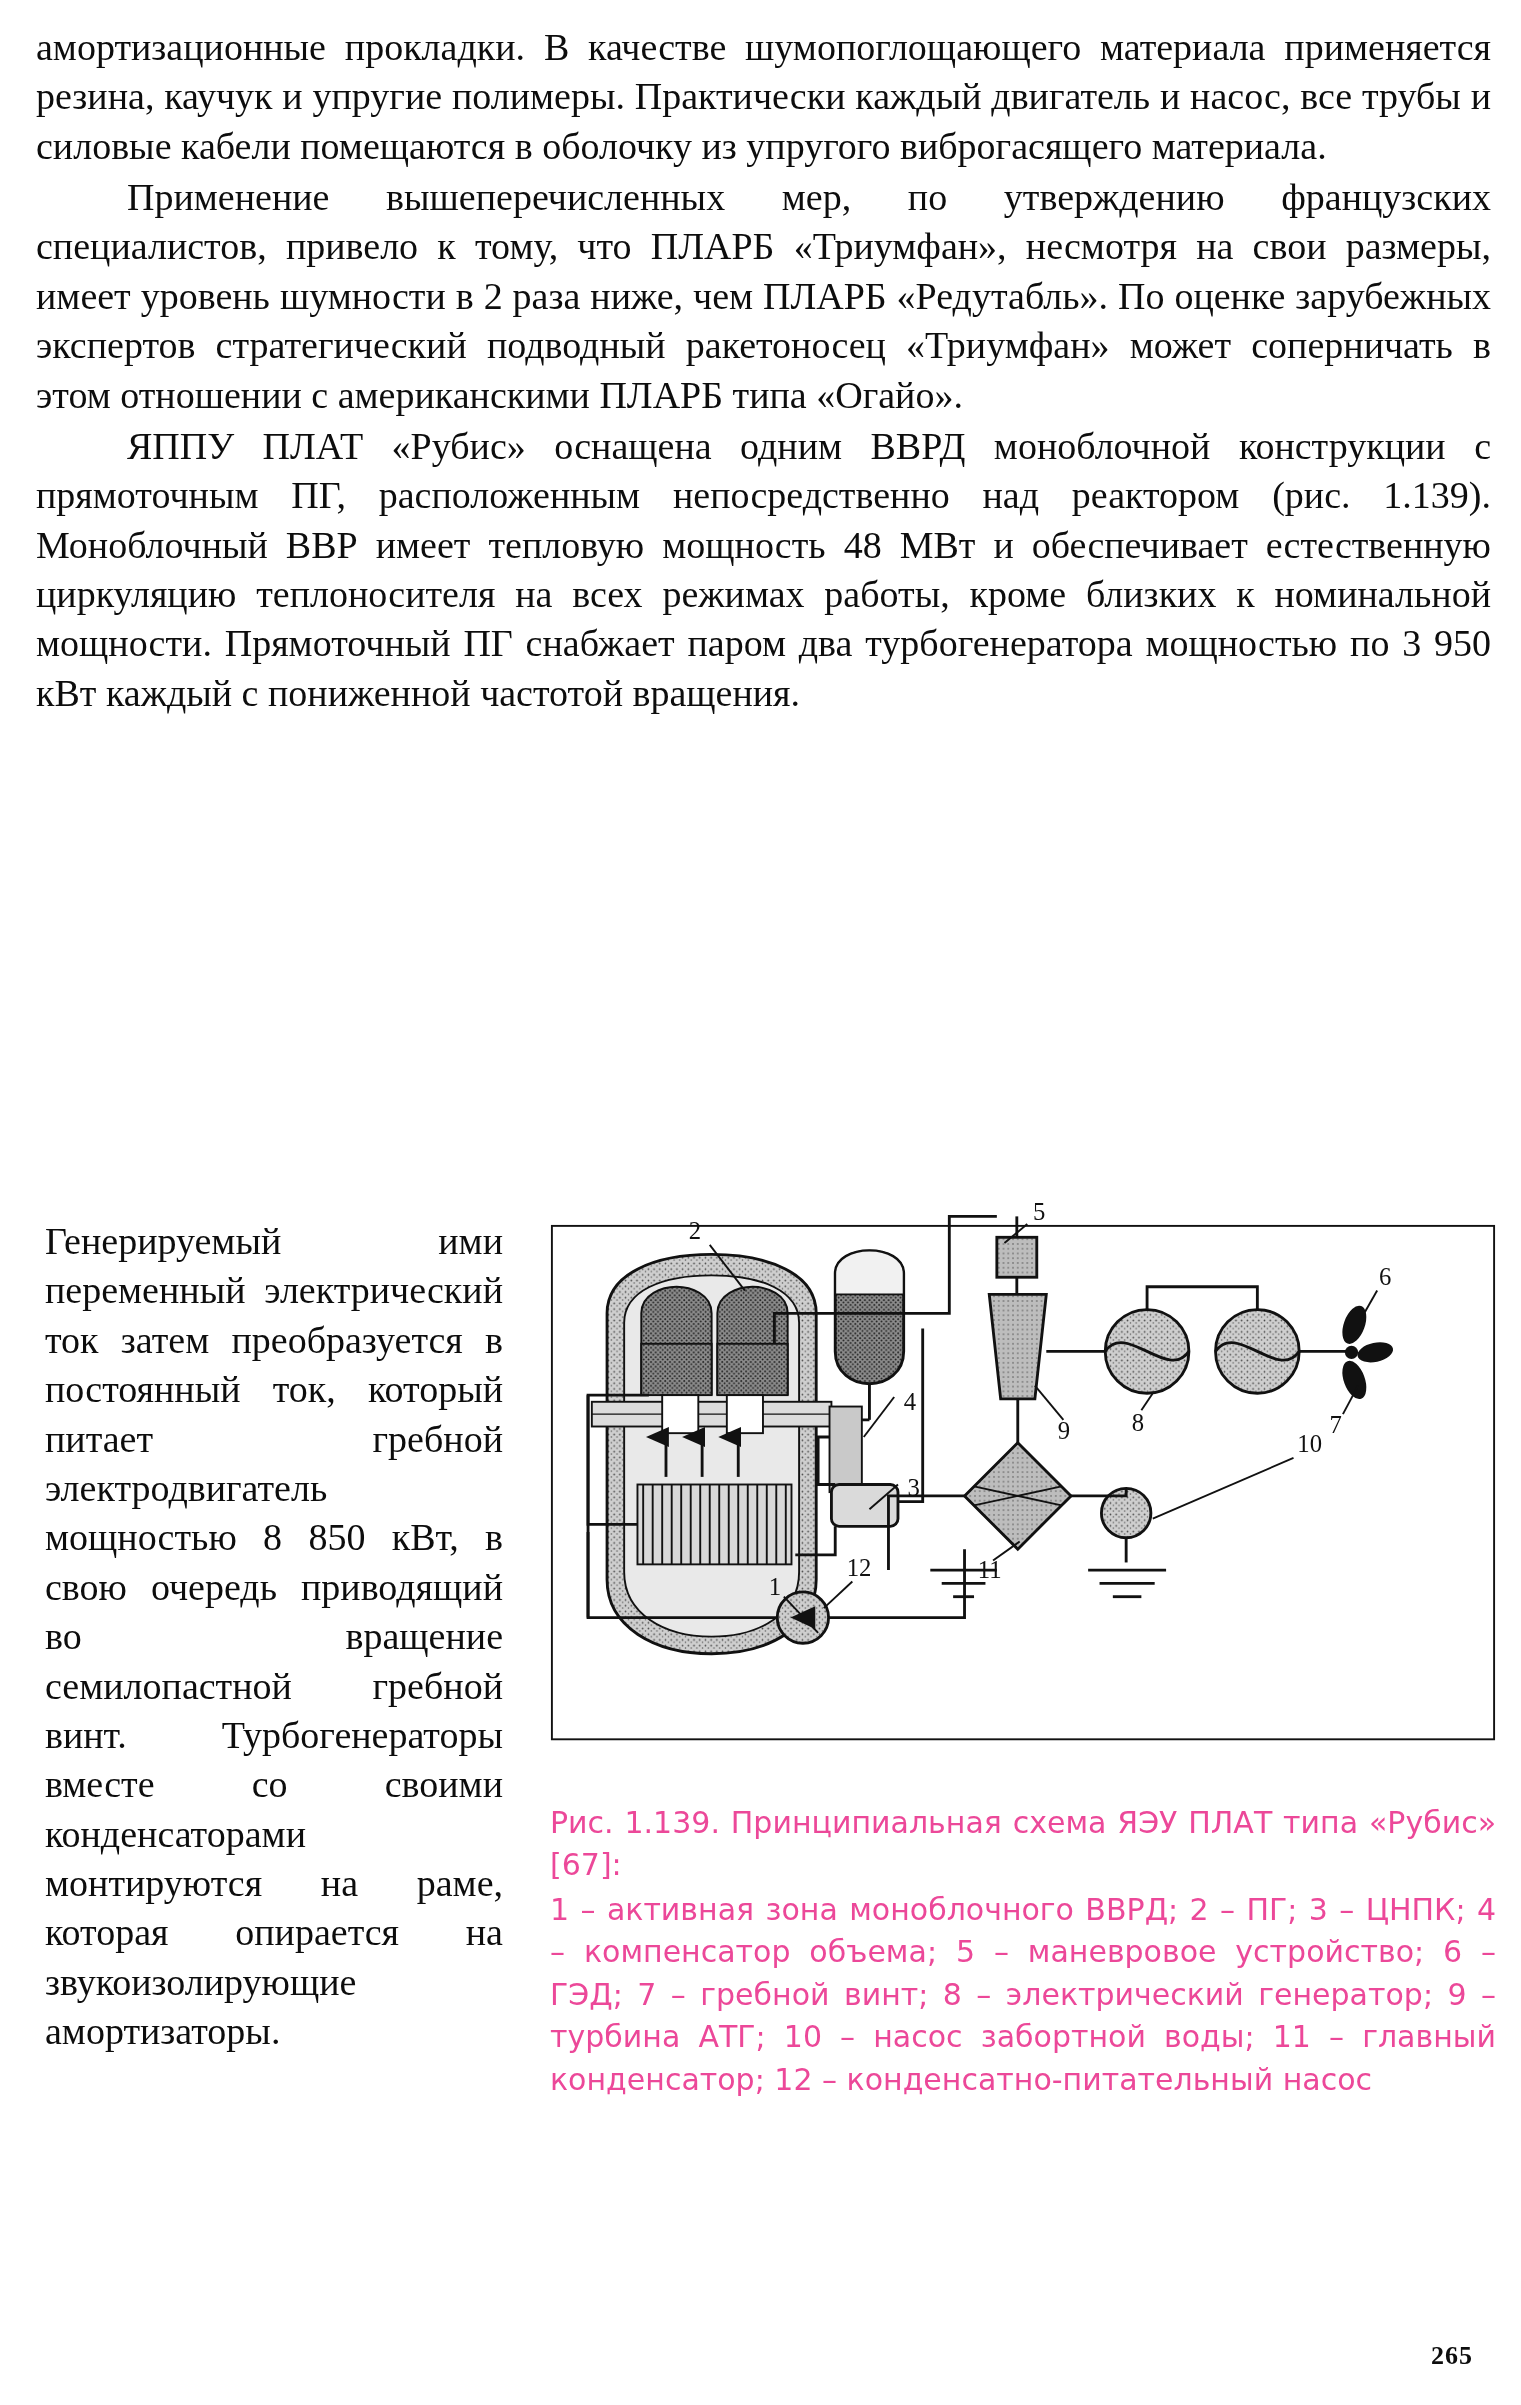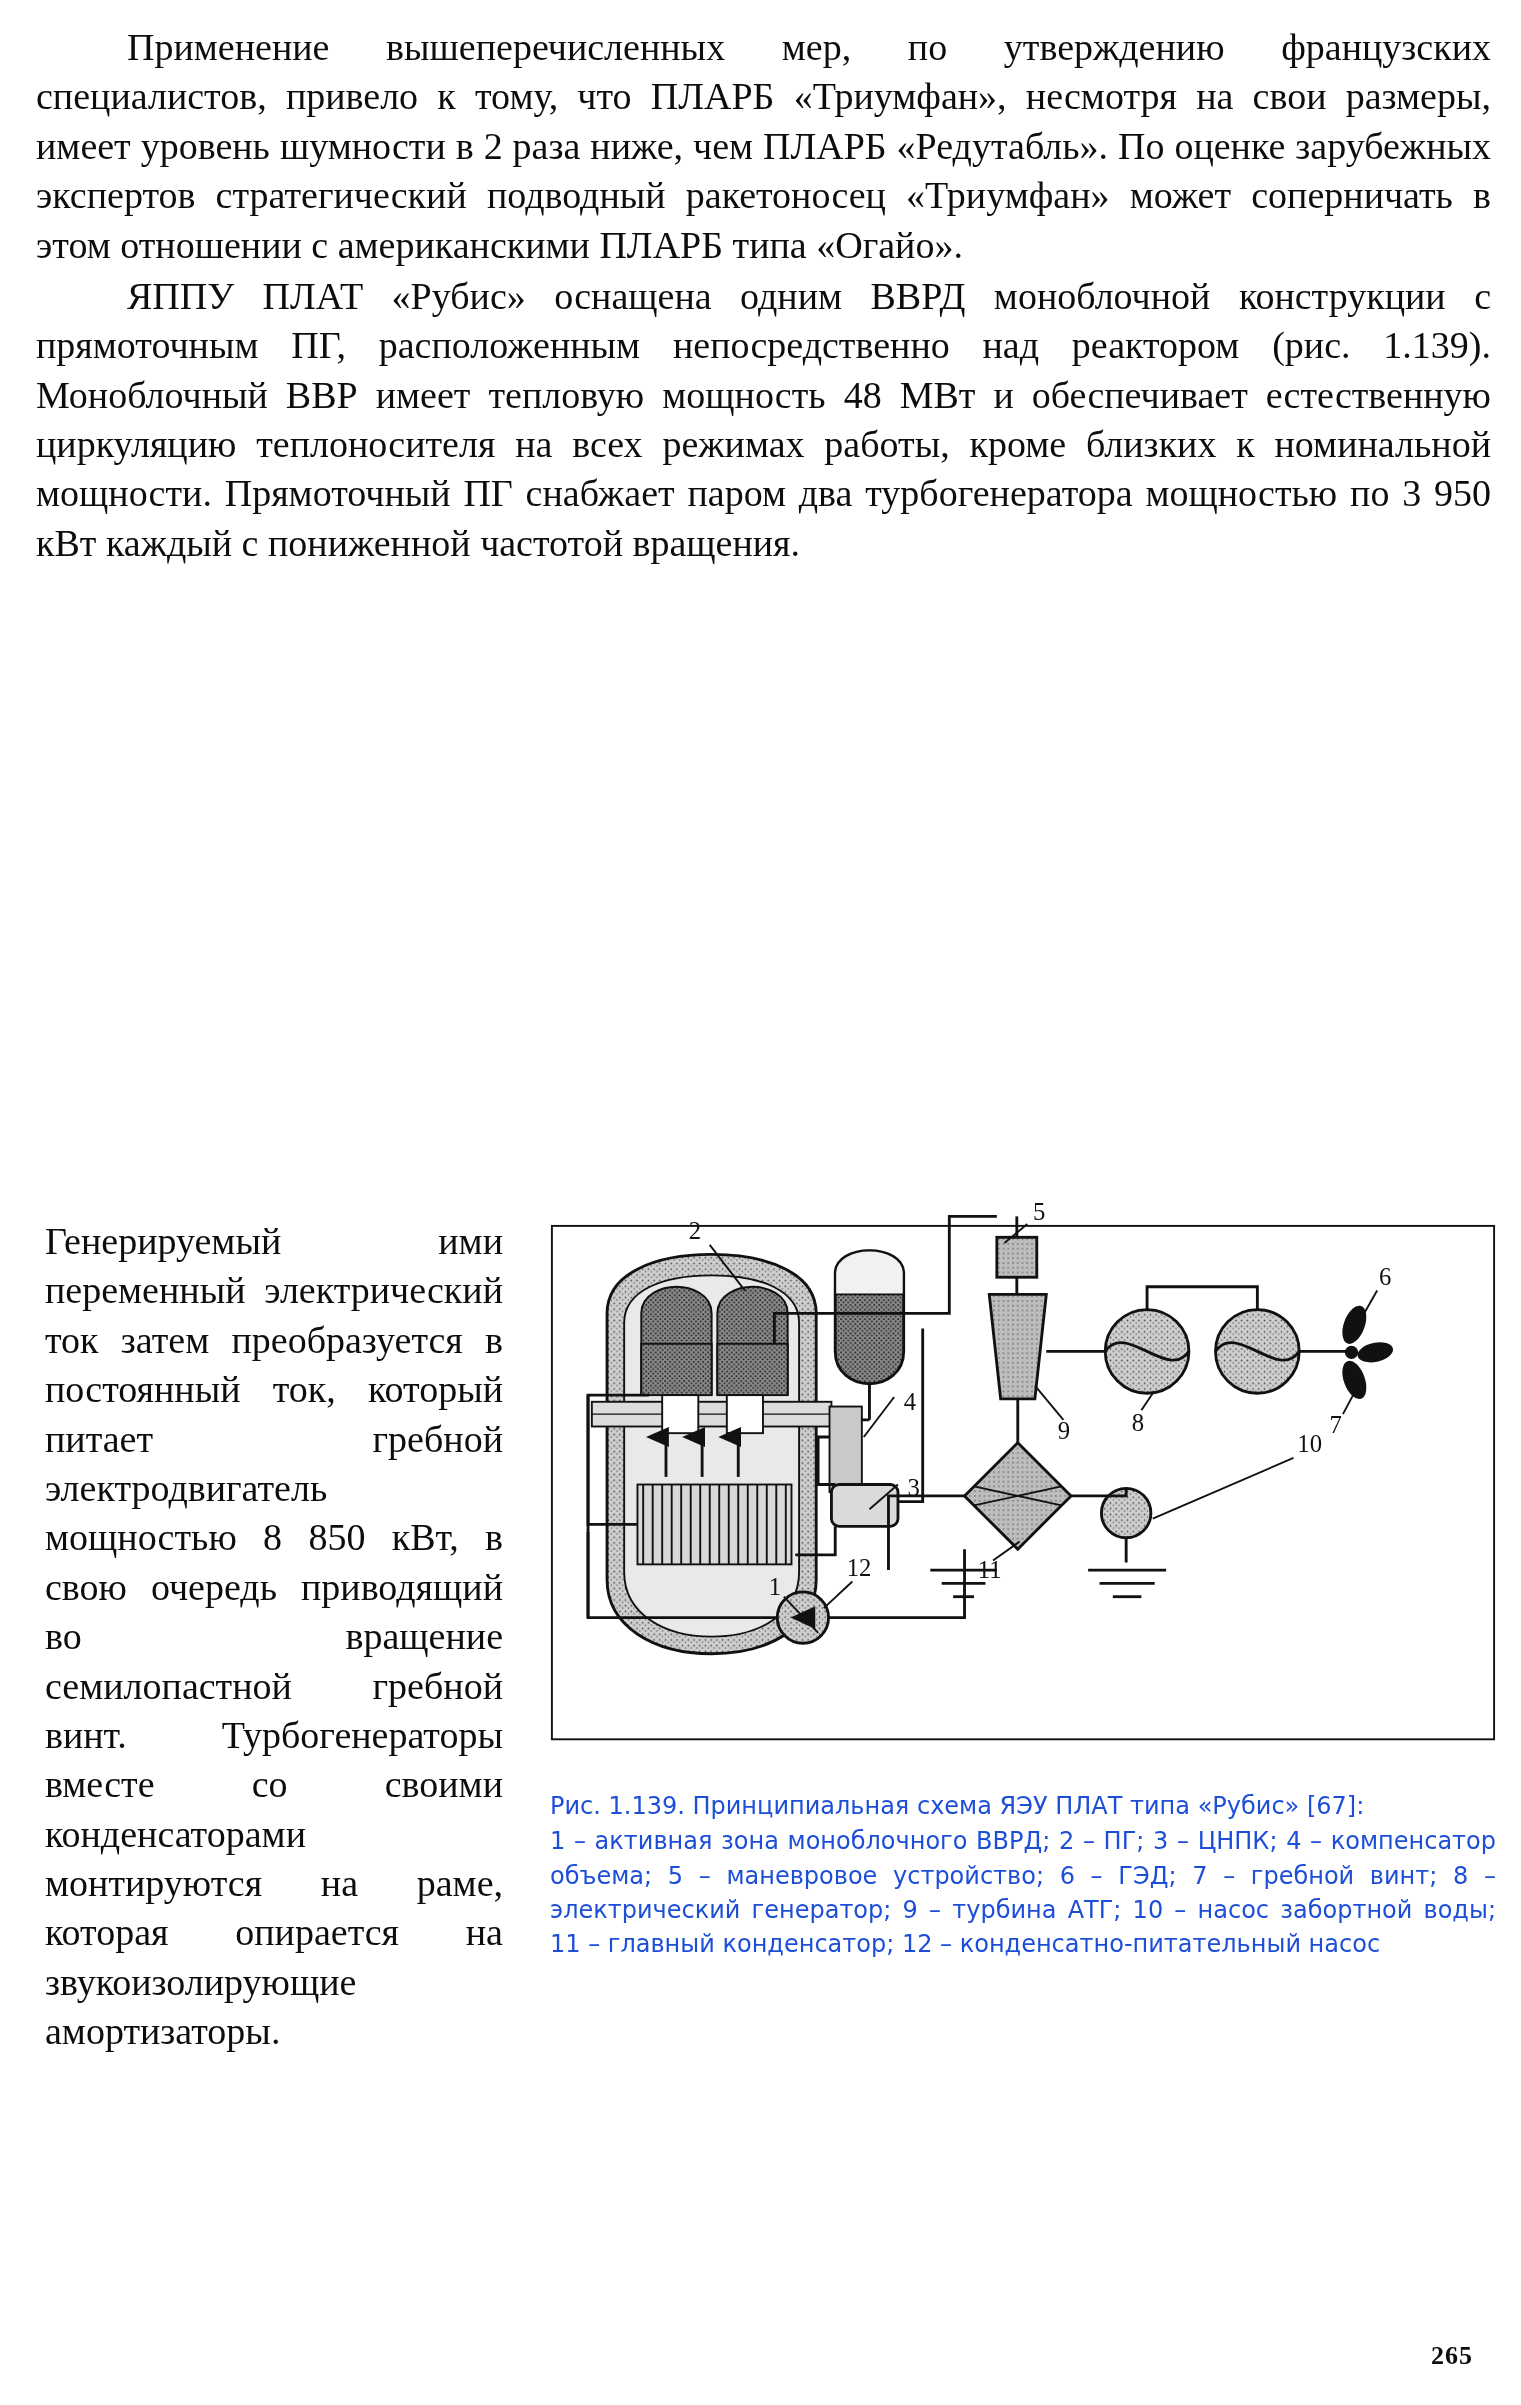--- a/index.html
+++ b/index.html
@@ -66,27 +66,27 @@
     left: 514px;
     top: -9.5px;
     width: 946px;
   }
   .figure-box {
     width: 946px;
     height: 571px;
     position: relative;
   }
   .caption {
-    margin-top: 19px;
+    margin-top: 32px;
     width: 946px;
     font-family: "DejaVu Sans", sans-serif;
-    font-size: 24px;
+    font-size: 30px;
     line-height: 1.42;
     text-align: justify;
-    color: #1d4ed8;
+    color: #ec4899;
   }
   .caption .cap-title {
     display: block;
     margin-bottom: 1.9px;
   }
   .caption .cap-legend {
     display: block;
   }
   .page-num {
     position: absolute;
@@ -98,20 +98,21 @@
     letter-spacing: 1px;
   }
   svg { display: block; }
 </style>
 </head>
 <body>
 
 <div class="page">
 
   <div class="text-col">
+    <p class="para first">амортизационные прокладки. В качестве шумопоглощающего материала применяется резина, каучук и упругие полимеры. Практически каждый двигатель и насос, все трубы и силовые кабели помещаются в оболочку из упругого виброгасящего материала.</p>
     <p class="para">Применение вышеперечисленных мер, по утверждению французских специалистов, привело к тому, что ПЛАРБ «Триумфан», несмотря на свои размеры, имеет уровень шумности в 2 раза ниже, чем ПЛАРБ «Редутабль». По оценке зарубежных экспертов стратегический подводный ракетоносец «Триумфан» может соперничать в этом отношении с американскими ПЛАРБ типа «Огайо».</p>
     <p class="para">ЯППУ ПЛАТ «Рубис» оснащена одним ВВРД моноблочной конструкции с прямоточным ПГ, расположенным непосредственно над реактором (рис. 1.139). Моноблочный ВВР имеет тепловую мощность 48 МВт и обеспечивает естественную циркуляцию теплоносителя на всех режимах работы, кроме близких к номинальной мощности. Прямоточный ПГ снабжает паром два турбогенератора мощностью по 3 950 кВт каждый с пониженной частотой вращения.</p>
   </div>
 
   <div class="lower">
 
     <div class="narrow-col">
       <p>Генерируемый ими переменный электрический ток затем преобразуется в постоянный ток, который питает гребной электродвигатель мощностью 8 850 кВт, в свою очередь приводящий во вращение семилопастной гребной винт. Турбогенераторы вместе со своими конденсаторами монтируются на раме, которая опирается на звукоизолирующие амортизаторы.</p>
     </div>
 

